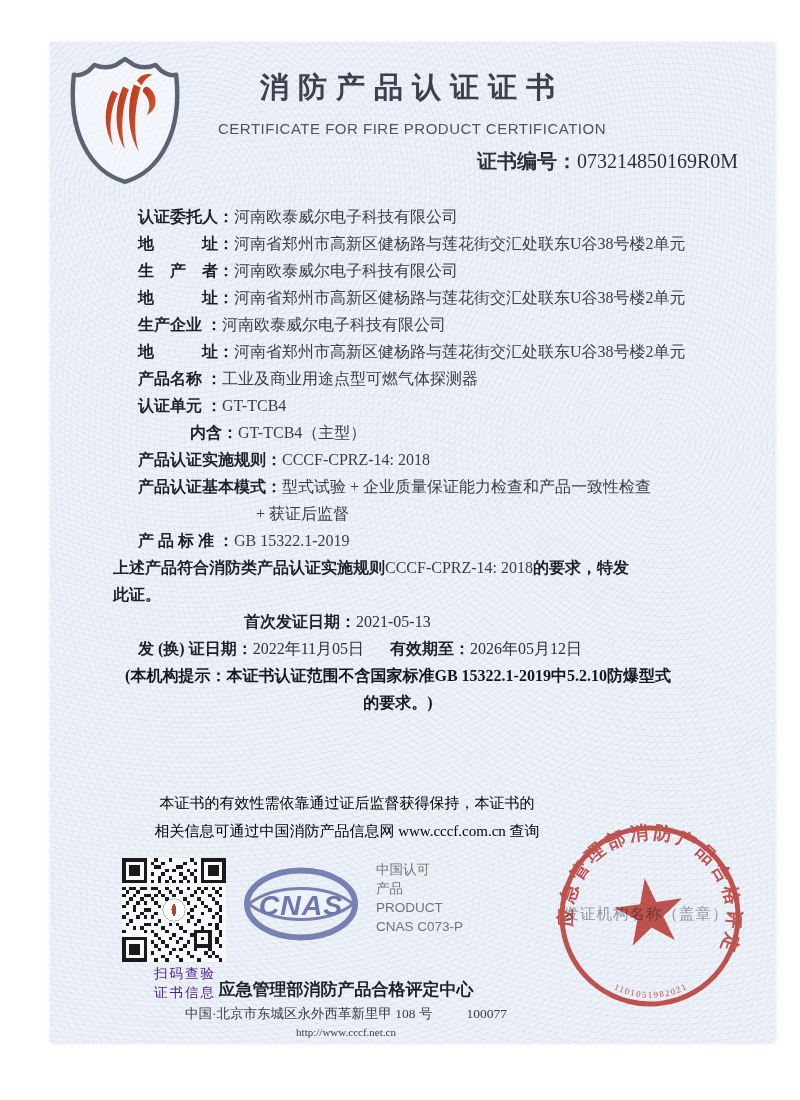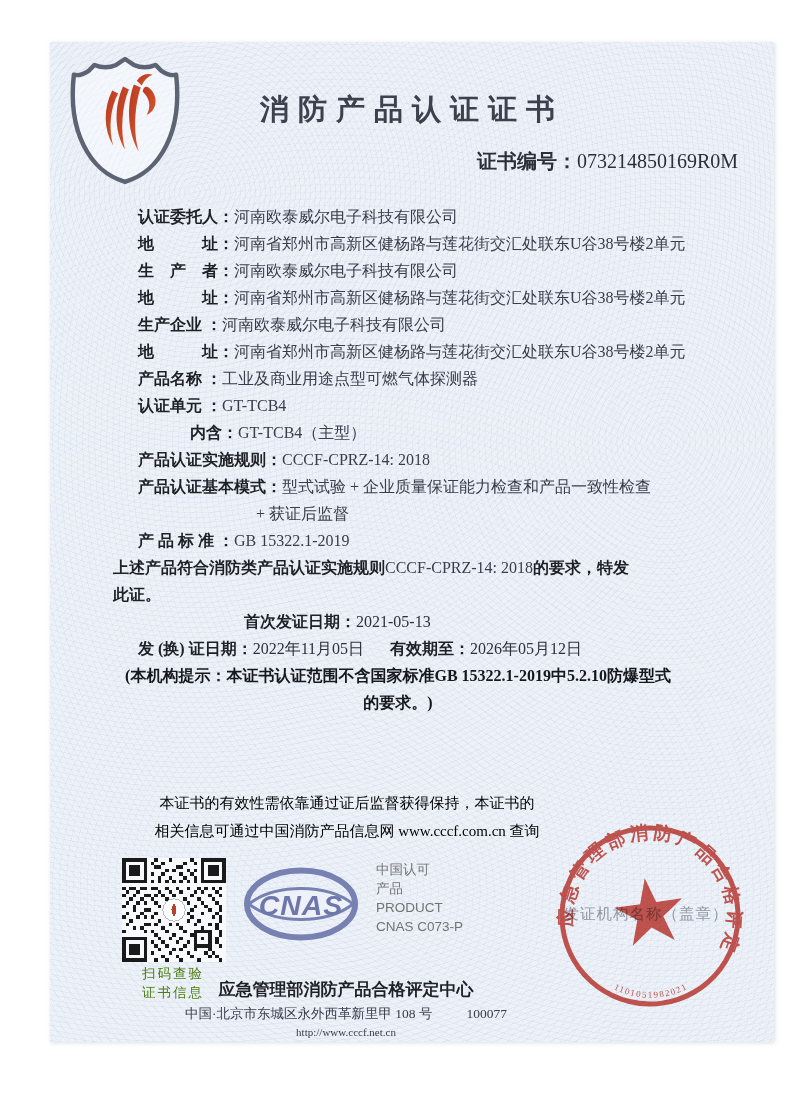--- a/index.html
+++ b/index.html
@@ -6,21 +6,21 @@
     font-family:"Liberation Serif","DejaVu Serif",serif;}
   .page{position:absolute;left:50px;top:42px;width:724px;height:1000px;background:#edf1f8;
     color:#2e313a;box-shadow:1px 1px 4px rgba(120,130,150,.25);}
   .page::before{content:"";position:absolute;inset:0;pointer-events:none;
     background:
       repeating-radial-gradient(circle at 20% 15%, rgba(120,145,190,.08) 0 1px, transparent 1px 5px),
       repeating-radial-gradient(circle at 85% 40%, rgba(120,145,190,.07) 0 1px, transparent 1px 6px),
       repeating-radial-gradient(circle at 40% 85%, rgba(120,145,190,.06) 0 1px, transparent 1px 7px);}
   .abs{position:absolute;}
   .logo{left:16px;top:12px;width:118px;height:132px;}
-  .title{left:0;right:0;top:48px;text-align:center;font-size:29px;font-weight:700;
+  .title{left:0;right:0;top:26px;text-align:center;font-size:29px;font-weight:700;
     letter-spacing:9px;color:#3d414d;}
   .subtitle{left:0;right:0;top:78px;text-align:center;font-size:15px;letter-spacing:.5px;
     color:#4d5360;font-family:"Liberation Sans","DejaVu Sans",sans-serif;}
   .certno{right:36px;top:106px;font-size:20px;color:#2c2f38;}
   .certno .lbl{font-weight:700;}
   .content{left:88px;top:141px;width:620px;font-size:16px;line-height:27px;margin-top:20px;}
   .row{white-space:nowrap;height:27px;}
   .row .lbl{font-weight:700;color:#1d2026;}
   .row .val{color:#383d49;}
   .idt1{margin-left:52px;}
@@ -28,22 +28,22 @@
   .statement{margin-left:-25px;width:632px;color:#383d49;}
   .statement b{color:#1d2026;}
   .d1{margin-left:106px;height:27px;}
   .d2{height:27px;}
   .dlbl{font-weight:700;color:#1d2026;}
   .dgap{display:inline-block;width:26px;}
   .note{margin-left:-65px;width:650px;text-align:center;font-weight:700;color:#15171c;
     font-size:16px;line-height:27px;}
   .notice{left:0;width:594px;top:748px;text-align:center;font-size:15px;line-height:27.5px;color:#000000;}
   .qr{left:72px;top:816px;width:104px;height:104px;shape-rendering:crispEdges;}
-  .qr-caption{left:64px;top:922px;width:118px;text-align:center;font-size:13.5px;line-height:19px;
-    letter-spacing:2px;color:#4d7c0f;}
+  .qr-caption{left:76px;top:922px;width:118px;text-align:center;font-size:13.5px;line-height:19px;
+    letter-spacing:2px;color:#4c1d95;}
   .cnas{left:192px;top:822px;width:118px;height:80px;font-family:"Liberation Sans","DejaVu Sans",sans-serif;}
   .accred{left:326px;top:818px;font-size:13.5px;line-height:19px;color:#737373;
     font-family:"Liberation Sans","DejaVu Sans",sans-serif;}
   .issuer-hint{left:486px;top:862px;width:220px;text-align:center;color:#9098a3;
     font-size:15.5px;letter-spacing:1px;z-index:1;}
   .stamp{left:500px;top:774px;width:200px;height:200px;transform:rotate(-8deg);
     mix-blend-mode:multiply;opacity:.92;z-index:2;font-family:"Liberation Serif","DejaVu Serif",serif;}
   .org{left:6px;top:936px;width:580px;text-align:center;font-weight:700;font-size:17px;color:#1d2026;}
   .addr{left:6px;top:963px;width:580px;text-align:center;font-size:13.5px;color:#383d49;}
   .addr .gap{display:inline-block;width:34px;}
@@ -65,20 +65,21 @@
     <g>
       <path d="M47 37 C38 55 38 76 48 93 C43 76 45 55 53 40 Z" fill="url(#fg)"></path>
       <path d="M58 33 C49 53 49 79 60 97 C55 78 57 52 64 36 Z" fill="url(#fg)"></path>
       <path d="M69 31 C61 53 63 81 74 99 C68 79 70 51 76 34 Z" fill="url(#fg)"></path>
       <path d="M78 38 C85 45 87 53 82 62 C91 58 94 47 88 38 C83 31 79 32 78 38 Z" fill="url(#fg)"></path>
       <path d="M72 27 C76 21 82 19 88 21 C83 23 79 27 77 32 Z" fill="url(#fg)"></path>
     </g>
   </svg>
 
   <div class="abs title">消防产品认证证书</div>
+  <div class="abs subtitle">CERTIFICATE FOR FIRE PRODUCT CERTIFICATION</div>
   <div class="abs certno">
     <span class="lbl">证书编号：</span><span>073214850169R0M</span>
   </div>
 
   <div class="abs content">
     <div class="row"><span class="lbl">认证委托人：</span><span class="val">河南欧泰威尔电子科技有限公司</span></div>
     <div class="row"><span class="lbl">地　　　址：</span><span class="val">河南省郑州市高新区健杨路与莲花街交汇处联东U谷38号楼2单元</span></div>
     <div class="row"><span class="lbl">生　产　者：</span><span class="val">河南欧泰威尔电子科技有限公司</span></div>
     <div class="row"><span class="lbl">地　　　址：</span><span class="val">河南省郑州市高新区健杨路与莲花街交汇处联东U谷38号楼2单元</span></div>
     <div class="row"><span class="lbl">生产企业 ：</span><span class="val">河南欧泰威尔电子科技有限公司</span></div>

